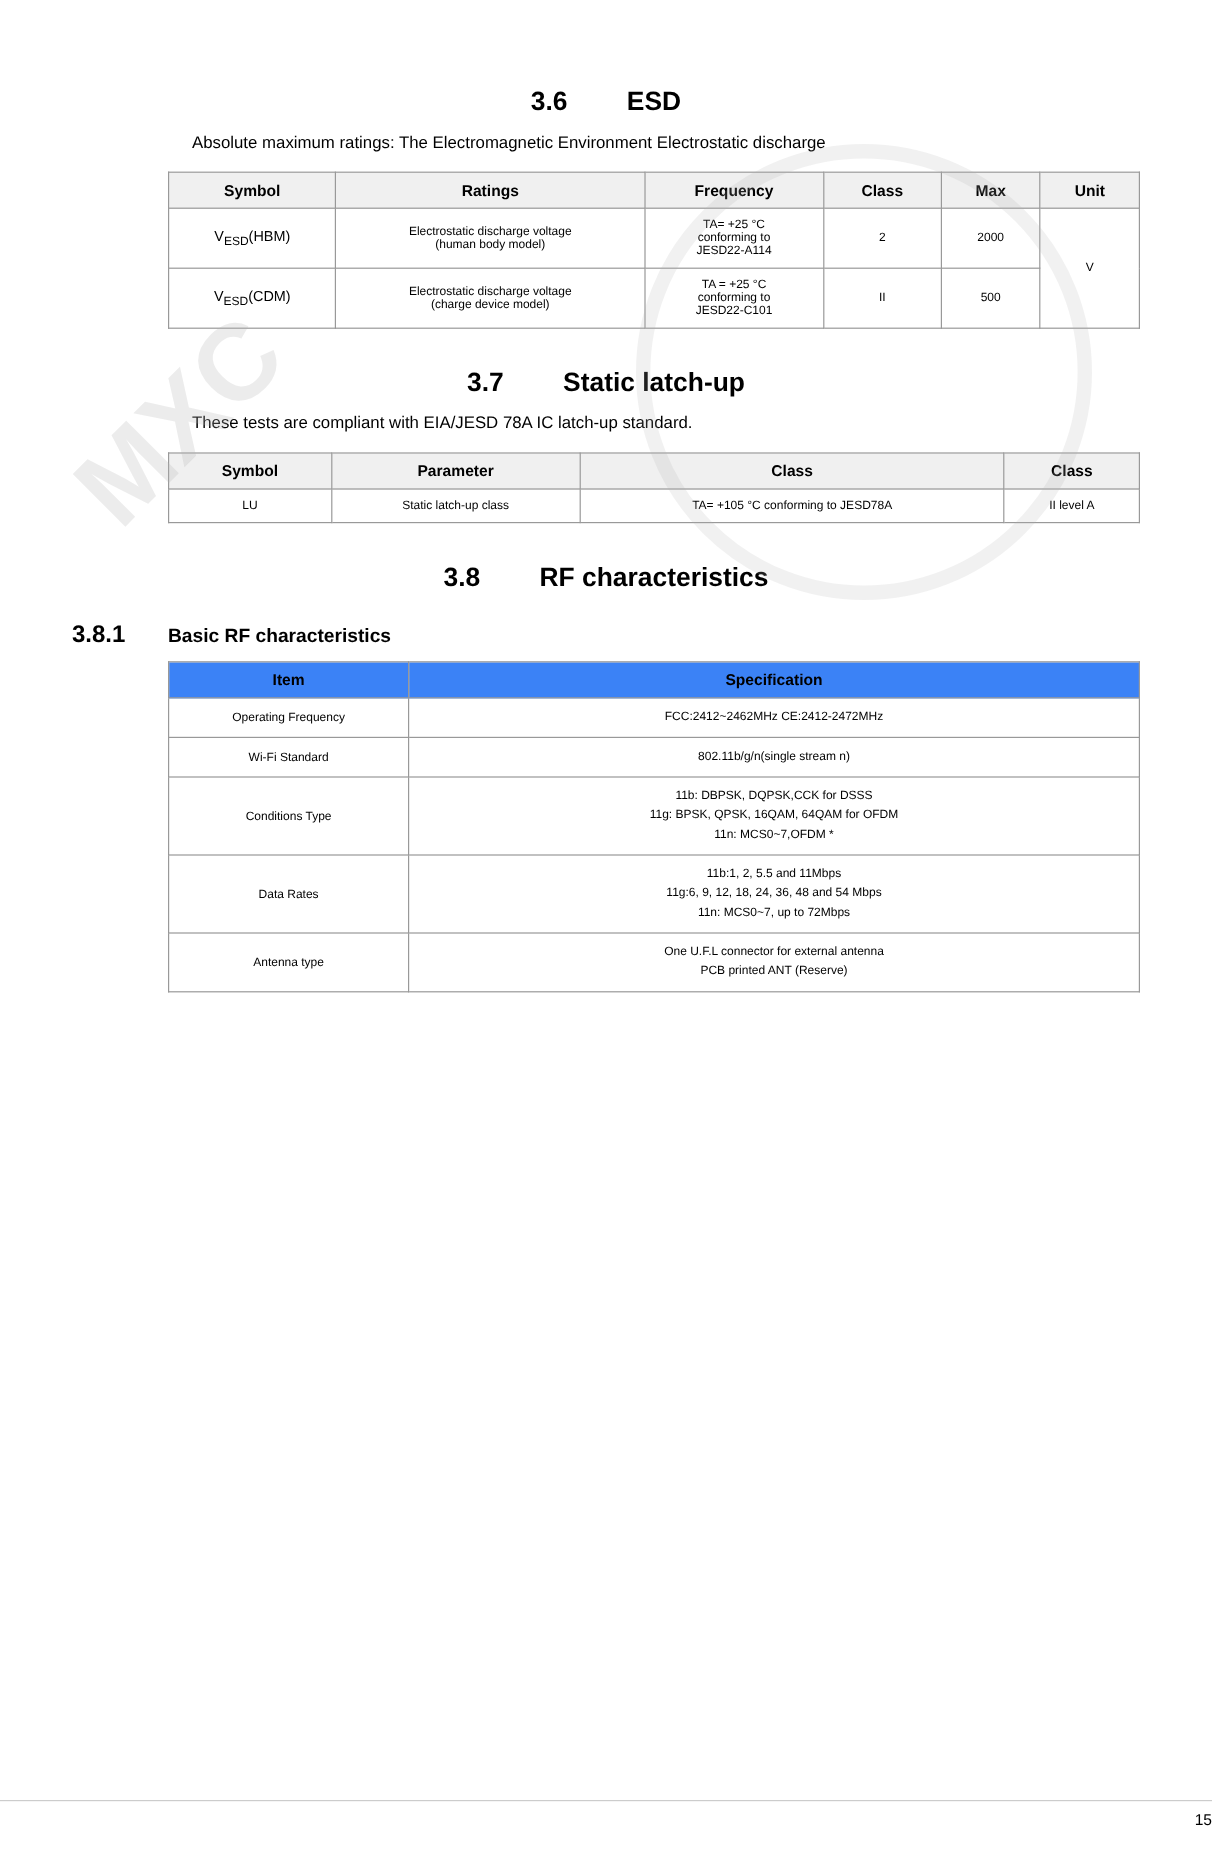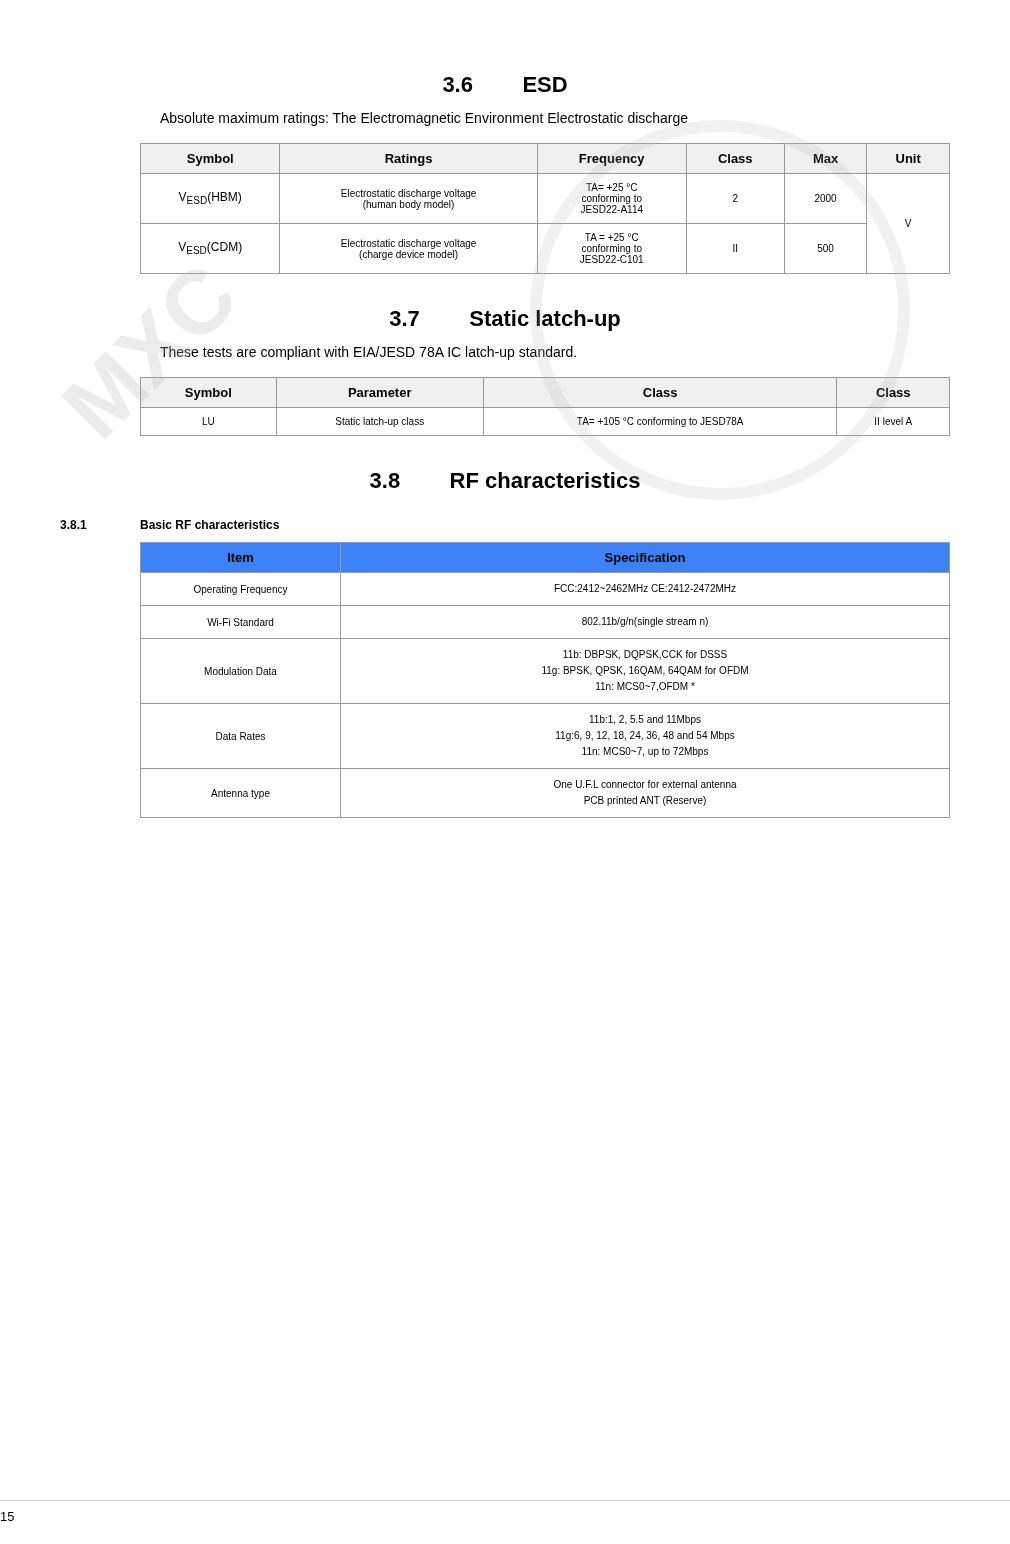--- a/index.html
+++ b/index.html
@@ -83,26 +83,26 @@
       font-weight: bold;
     }
 
     .sub-section-heading {
       display: flex;
       align-items: baseline;
       margin-top: 24px;
       margin-bottom: 10px;
     }
     .sub-section-num {
-      font-size: 12px;
+      font-size: 20px;
       font-weight: bold;
       min-width: 80px;
     }
     .sub-section-title {
-      font-size: 12px;
+      font-size: 16px;
       font-weight: bold;
     }
 
     .section-description {
       margin-left: 100px;
       margin-bottom: 14px;
       font-size: 14px;
       line-height: 1.5;
     }
 
@@ -154,24 +154,25 @@
       text-align: center;
       line-height: 1.6;
     }
 
     
     .footer {
       position: absolute;
       bottom: 20px;
       left: 0;
       width: 100%;
-      text-align: left;
+      text-align: right;
       font-size: 13px;
       border-top: 1px solid #ccc;
       padding-top: 8px;
+      padding-left: 20px;
     }
 
     sub {
       font-size: 10px;
     }
   </style>
 </head>
 <body>
 
 <div class="page">
@@ -270,21 +271,21 @@
       <tbody>
         <tr>
           <td class="item-col">Operating Frequency</td>
           <td class="spec-col">FCC:2412~2462MHz CE:2412-2472MHz</td>
         </tr>
         <tr>
           <td class="item-col">Wi-Fi Standard</td>
           <td class="spec-col">802.11b/g/n(single stream n)</td>
         </tr>
         <tr>
-          <td class="item-col">Modulation Data</td>
+          <td class="item-col">Conditions Type</td>
           <td class="spec-col">
             11b: DBPSK, DQPSK,CCK for DSSS<br>
             11g: BPSK, QPSK, 16QAM, 64QAM for OFDM<br>
             11n: MCS0~7,OFDM *
           </td>
         </tr>
         <tr>
           <td class="item-col">Data Rates</td>
           <td class="spec-col">
             11b:1, 2, 5.5 and 11Mbps<br>

